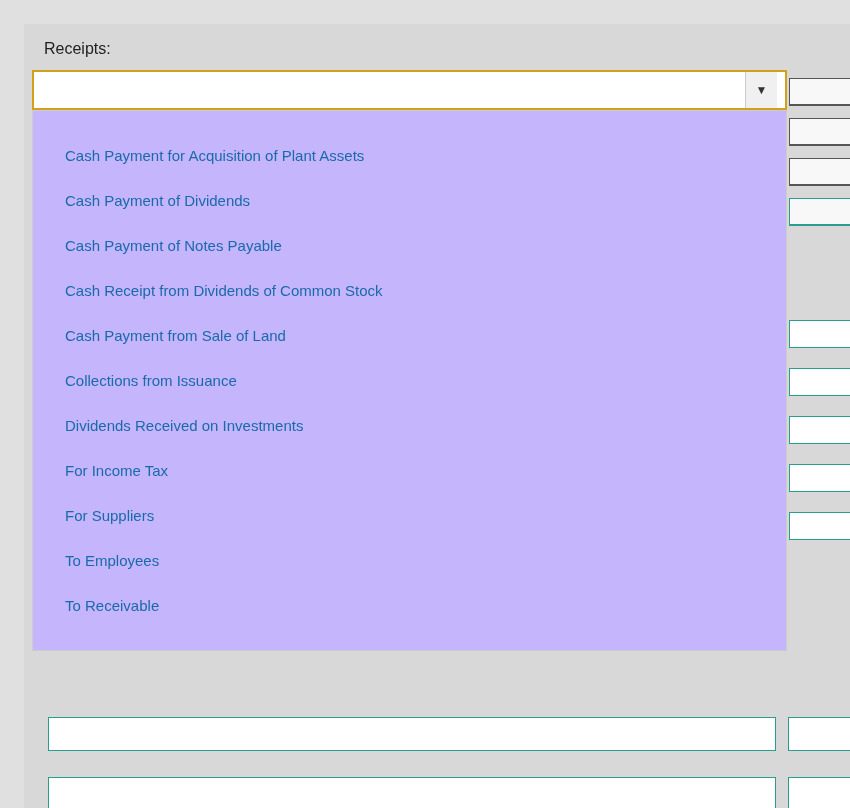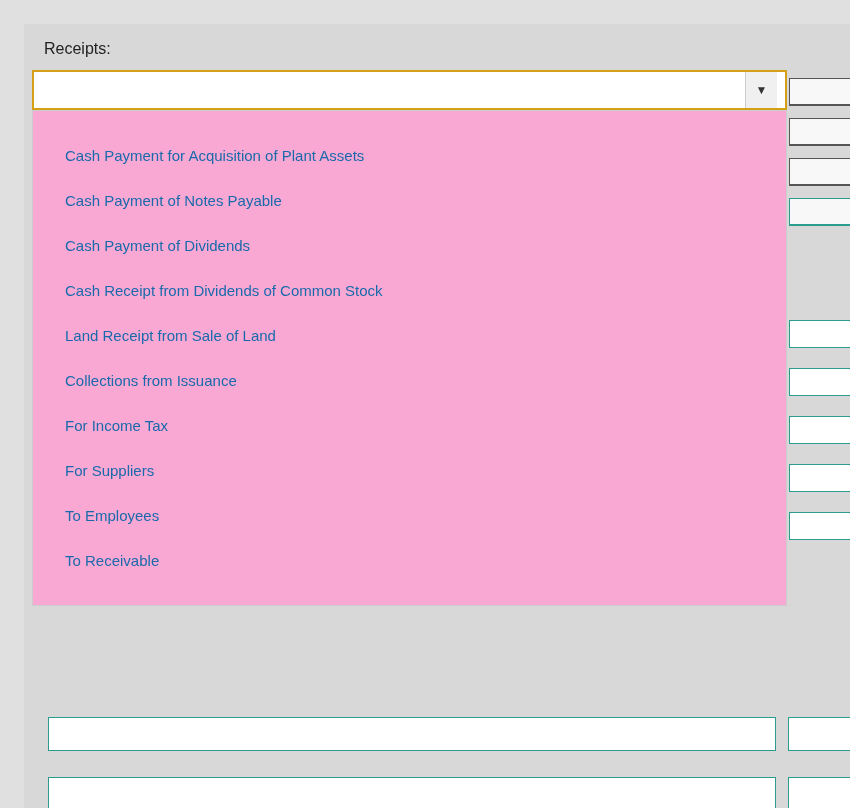--- a/index.html
+++ b/index.html
@@ -71,21 +71,21 @@
       color: #333;
       cursor: pointer;
     }
 
     
     .dropdown-list {
       position: absolute;
       top: 78px;
       left: 0;
       width: 755px;
-      background-color: #f9a8d4;
+      background-color: #c4b5fd;
       border: 1px solid #ccc;
       z-index: 20;
     }
 
     .dropdown-list-inner {
       padding: 10px 0;
     }
 
     .dropdown-item {
       padding: 10px 16px;
@@ -180,25 +180,26 @@
 
   <div class="select-wrapper">
     <div class="select-value"></div>
     <div class="select-arrow">▼</div>
   </div>
 
   <div class="dropdown-list">
     <div class="dropdown-list-inner">
 
     <div class="dropdown-item">Cash Payment for Acquisition of Plant Assets</div>
+        <div class="dropdown-item">Cash Payment of Dividends</div>
         <div class="dropdown-item">Cash Payment of Notes Payable</div>
-        <div class="dropdown-item">Cash Payment of Dividends</div>
         <div class="dropdown-item">Cash Receipt from Dividends of Common Stock</div>
-        <div class="dropdown-item">Land Receipt from Sale of Land</div>
+        <div class="dropdown-item">Cash Payment from Sale of Land</div>
         <div class="dropdown-item">Collections from Issuance</div>
+        <div class="dropdown-item">Dividends Received on Investments</div>
         <div class="dropdown-item">For Income Tax</div>
         <div class="dropdown-item">For Suppliers</div>
         <div class="dropdown-item">To Employees</div>
         <div class="dropdown-item">To Receivable</div>
       </div>
   </div>
 
   <div class="right-inputs">
     <div class="right-input-box"></div>
     <div class="right-input-box"></div>

